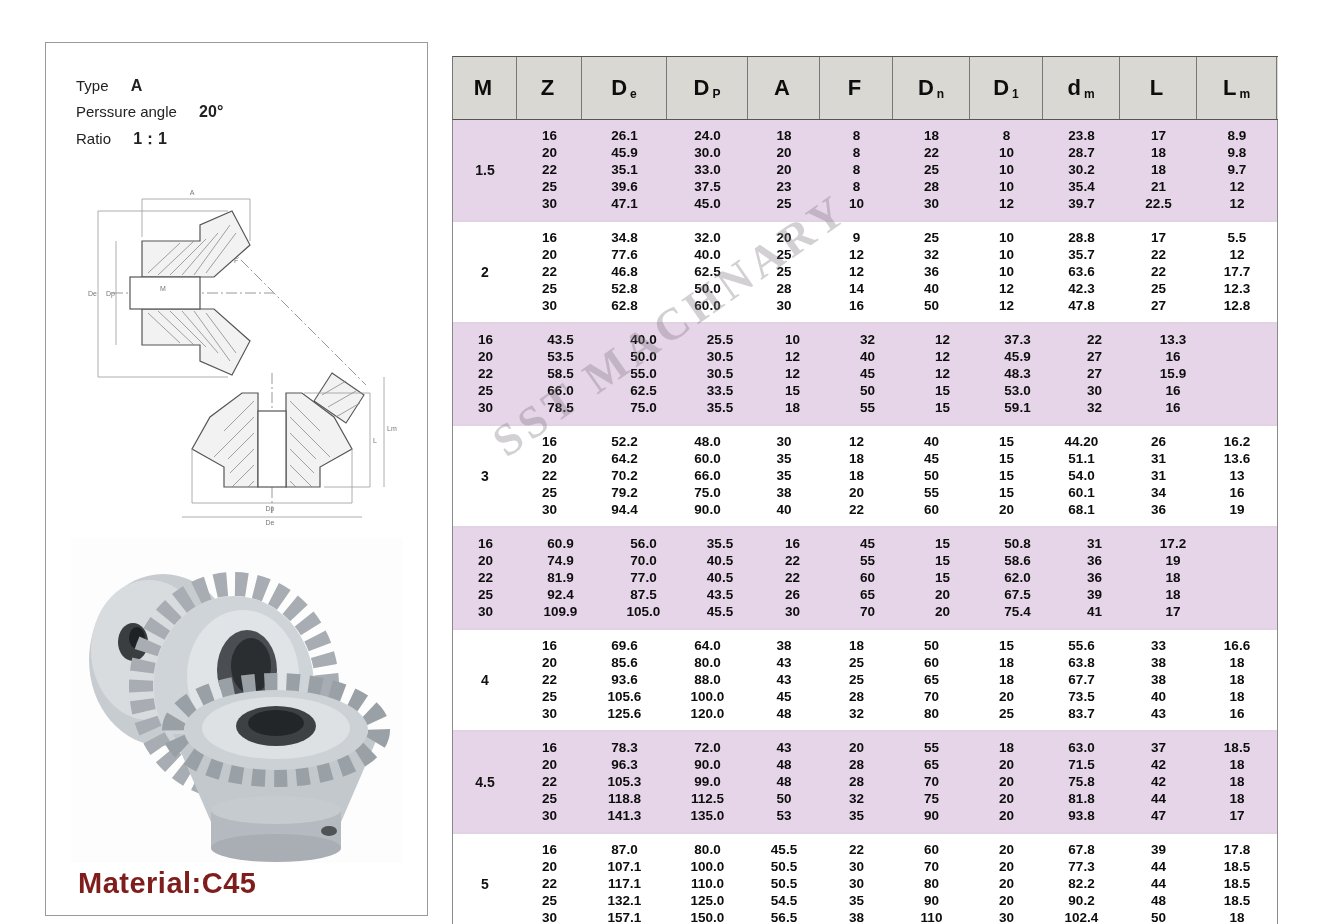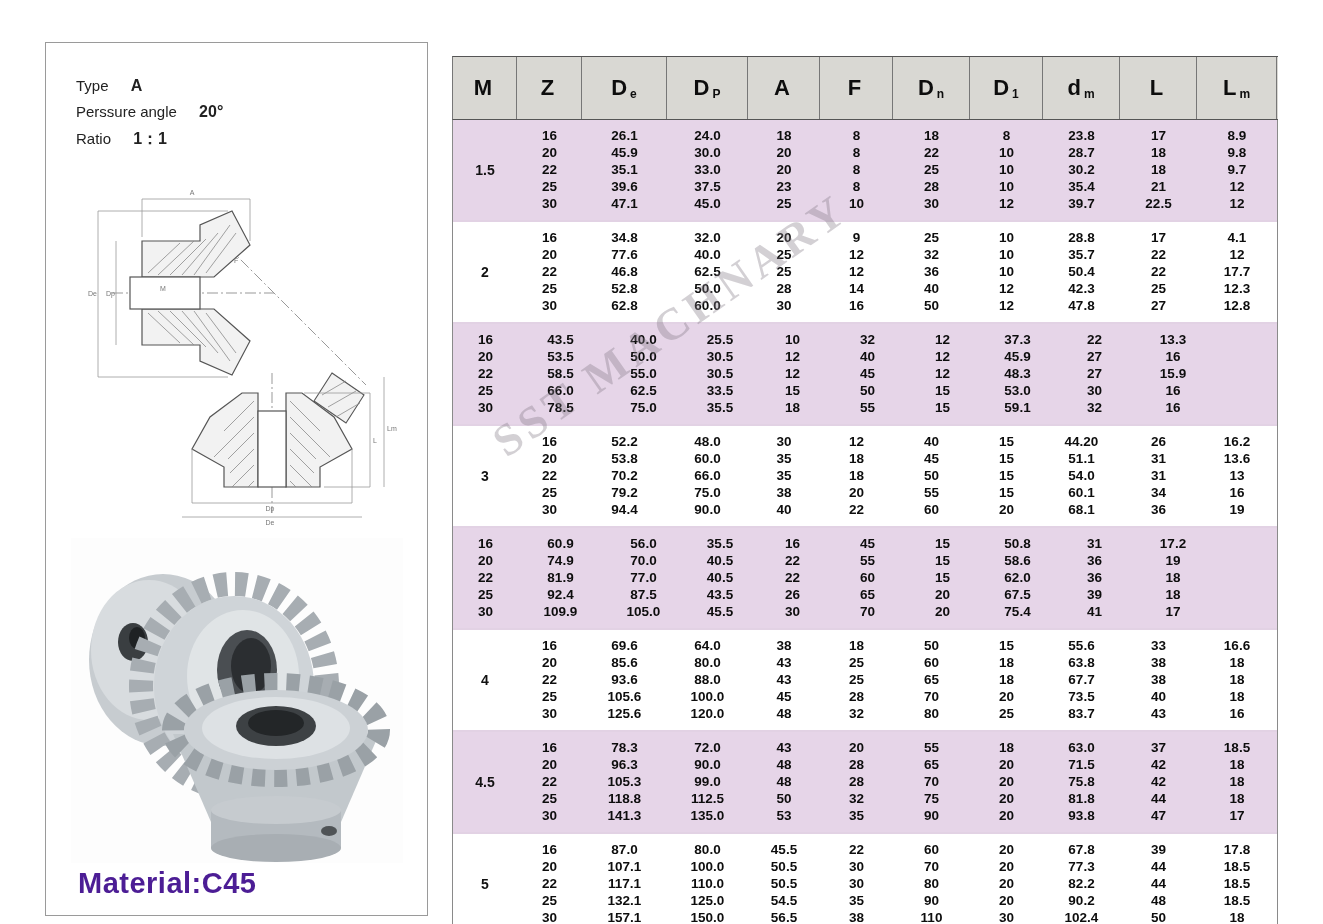--- a/index.html
+++ b/index.html
@@ -16,21 +16,21 @@
   }
   .spec-lines { position:absolute; left:30px; top:34px; font-size:15px; color:#222; }
   .spec-line { margin-bottom:8px; white-space:nowrap; }
   .spec-line .lbl { margin-right:18px; }
   .spec-line .val { font-weight:bold; font-size:16px; }
 
   .diagram { position:absolute; left:18px; top:138px; width:345px; height:350px; }
   .photo   { position:absolute; left:25px; top:495px; width:332px; height:325px; }
   .material {
     position:absolute; left:32px; top:824px;
-    font-size:29px; font-weight:bold; letter-spacing:0.5px; color:#4c1d95;
+    font-size:29px; font-weight:bold; letter-spacing:0.5px; color:#7f1d1d;
   }
 
   
   .watermark {
     position:absolute; left:498px; top:420px; height:52px; z-index:6;
     transform:rotate(-35deg); transform-origin:0 50%;
     font-family:"Liberation Serif", serif; font-weight:bold;
     font-size:45px; letter-spacing:5px; white-space:nowrap;
     color:rgba(128,120,132,0.35); pointer-events:none;
   }
@@ -332,21 +332,21 @@
             <div class="drow">
               <div class="dcell">16</div>
               <div class="dcell">34.8</div>
               <div class="dcell">32.0</div>
               <div class="dcell">20</div>
               <div class="dcell">9</div>
               <div class="dcell">25</div>
               <div class="dcell">10</div>
               <div class="dcell">28.8</div>
               <div class="dcell">17</div>
-              <div class="dcell">4.1</div>
+              <div class="dcell">5.5</div>
             </div>
             <div class="drow">
               <div class="dcell">20</div>
               <div class="dcell">77.6</div>
               <div class="dcell">40.0</div>
               <div class="dcell">25</div>
               <div class="dcell">12</div>
               <div class="dcell">32</div>
               <div class="dcell">10</div>
               <div class="dcell">35.7</div>
@@ -354,21 +354,21 @@
               <div class="dcell">12</div>
             </div>
             <div class="drow">
               <div class="dcell">22</div>
               <div class="dcell">46.8</div>
               <div class="dcell">62.5</div>
               <div class="dcell">25</div>
               <div class="dcell">12</div>
               <div class="dcell">36</div>
               <div class="dcell">10</div>
-              <div class="dcell">50.4</div>
+              <div class="dcell">63.6</div>
               <div class="dcell">22</div>
               <div class="dcell">17.7</div>
             </div>
             <div class="drow">
               <div class="dcell">25</div>
               <div class="dcell">52.8</div>
               <div class="dcell">50.0</div>
               <div class="dcell">28</div>
               <div class="dcell">14</div>
               <div class="dcell">40</div>
@@ -465,21 +465,21 @@
               <div class="dcell">30</div>
               <div class="dcell">12</div>
               <div class="dcell">40</div>
               <div class="dcell">15</div>
               <div class="dcell">44.20</div>
               <div class="dcell">26</div>
               <div class="dcell">16.2</div>
             </div>
             <div class="drow">
               <div class="dcell">20</div>
-              <div class="dcell">53.8</div>
+              <div class="dcell">64.2</div>
               <div class="dcell">60.0</div>
               <div class="dcell">35</div>
               <div class="dcell">18</div>
               <div class="dcell">45</div>
               <div class="dcell">15</div>
               <div class="dcell">51.1</div>
               <div class="dcell">31</div>
               <div class="dcell">13.6</div>
             </div>
             <div class="drow">

